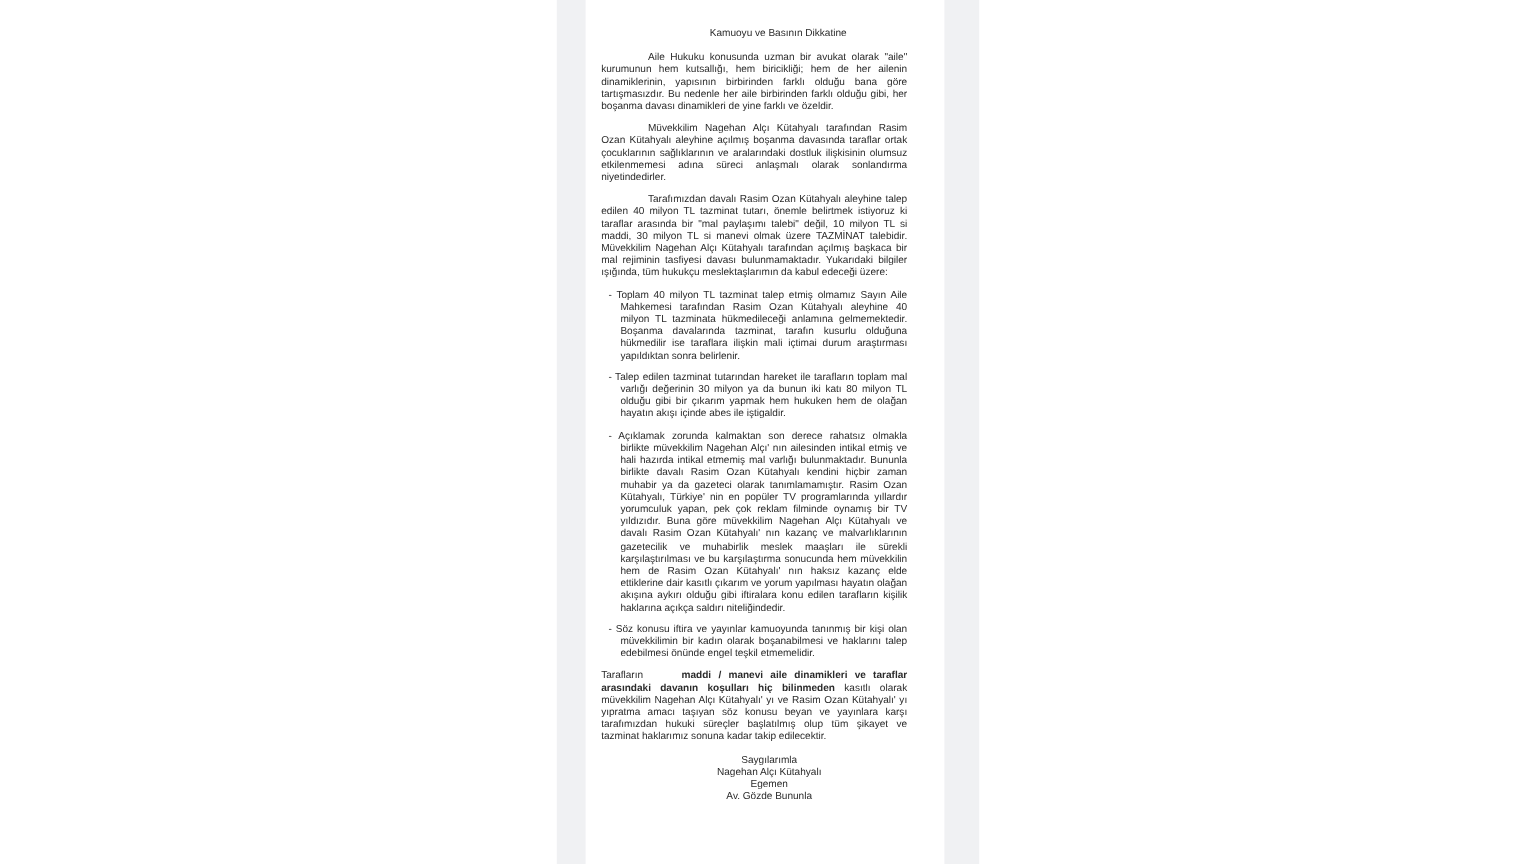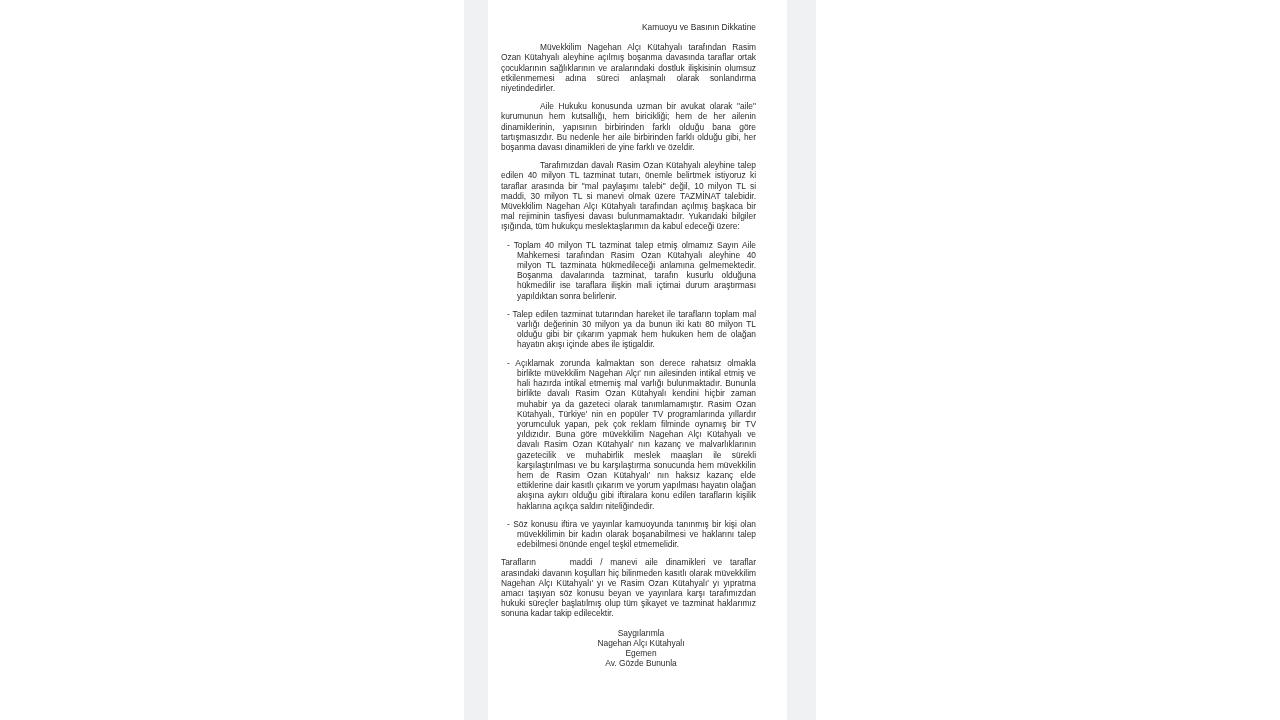--- a/index.html
+++ b/index.html
@@ -34,65 +34,65 @@
     background: #ffffff;
   }
   .content {
     padding: 22px 31px 0 13px;
     font-size: 8.4px;
     line-height: 10.2px;
     color: #2b2b2b;
     text-align: justify;
   }
   .doc-title {
-    text-align: right;
+    text-align: center;
     margin-left: 40px;
     margin-bottom: 10px;
     white-space: nowrap;
   }
   .para {
     text-indent: 39px;
     margin-bottom: 8px;
   }
   .bullet {
     margin-left: 6px;
     padding-left: 10px;
     text-indent: -10px;
     margin-bottom: 8px;
   }
   .bullet.deep {
   }
   .closing {
     margin-bottom: 9px;
   }
   .closing .bold {
-    font-weight: normal;
+    font-weight: bold;
     margin-left: 26px;
   }
   .signature {
     margin-left: 25px;
     text-align: center;
   }
   .sig-line {
     white-space: nowrap;
   }
 </style>
 </head>
 <body>
 
 <div class="screen">
   <div class="photo">
     <div class="page">
       <div class="content">
 
         <div class="doc-title">Kamuoyu ve Basının Dikkatine</div>
 
+        <p class="para">Aile Hukuku konusunda uzman bir avukat olarak "aile" kurumunun hem kutsallığı, hem biricikliği; hem de her ailenin dinamiklerinin, yapısının birbirinden farklı olduğu bana göre tartışmasızdır. Bu nedenle her aile birbirinden farklı olduğu gibi, her boşanma davası dinamikleri de yine farklı ve özeldir.</p>
+
         <p class="para">Müvekkilim Nagehan Alçı Kütahyalı tarafından Rasim Ozan Kütahyalı aleyhine açılmış boşanma davasında taraflar ortak çocuklarının sağlıklarının ve aralarındaki dostluk ilişkisinin olumsuz etkilenmemesi adına süreci anlaşmalı olarak sonlandırma niyetindedirler.</p>
-
-        <p class="para">Aile Hukuku konusunda uzman bir avukat olarak "aile" kurumunun hem kutsallığı, hem biricikliği; hem de her ailenin dinamiklerinin, yapısının birbirinden farklı olduğu bana göre tartışmasızdır. Bu nedenle her aile birbirinden farklı olduğu gibi, her boşanma davası dinamikleri de yine farklı ve özeldir.</p>
 
         <p class="para">Tarafımızdan davalı Rasim Ozan Kütahyalı aleyhine talep edilen 40 milyon TL tazminat tutarı, önemle belirtmek istiyoruz ki taraflar arasında bir "mal paylaşımı talebi" değil, 10 milyon TL si maddi, 30 milyon TL si manevi olmak üzere TAZMİNAT talebidir. Müvekkilim Nagehan Alçı Kütahyalı tarafından açılmış başkaca bir mal rejiminin tasfiyesi davası bulunmamaktadır. Yukarıdaki bilgiler ışığında, tüm hukukçu meslektaşlarımın da kabul edeceği üzere:</p>
 
         <p class="bullet">- Toplam 40 milyon TL tazminat talep etmiş olmamız Sayın Aile Mahkemesi tarafından Rasim Ozan Kütahyalı aleyhine 40 milyon TL tazminata hükmedileceği anlamına gelmemektedir. Boşanma davalarında tazminat, tarafın kusurlu olduğuna hükmedilir ise taraflara ilişkin mali içtimai durum araştırması yapıldıktan sonra belirlenir.</p>
 
         <p class="bullet">- Talep edilen tazminat tutarından hareket ile tarafların toplam mal varlığı değerinin 30 milyon ya da bunun iki katı 80 milyon TL olduğu gibi bir çıkarım yapmak hem hukuken hem de olağan hayatın akışı içinde abes ile iştigaldir.</p>
 
         <p class="bullet">- Açıklamak zorunda kalmaktan son derece rahatsız olmakla birlikte müvekkilim Nagehan Alçı' nın ailesinden intikal etmiş ve hali hazırda intikal etmemiş mal varlığı bulunmaktadır. Bununla birlikte davalı Rasim Ozan Kütahyalı kendini hiçbir zaman muhabir ya da gazeteci olarak tanımlamamıştır. Rasim Ozan Kütahyalı, Türkiye' nin en popüler TV programlarında yıllardır yorumculuk yapan, pek çok reklam filminde oynamış bir TV yıldızıdır. Buna göre müvekkilim Nagehan Alçı Kütahyalı ve davalı Rasim Ozan Kütahyalı' nın kazanç ve malvarlıklarının gazetecilik ve muhabirlik meslek maaşları ile sürekli karşılaştırılması ve bu karşılaştırma sonucunda hem müvekkilin hem de Rasim Ozan Kütahyalı' nın haksız kazanç elde ettiklerine dair kasıtlı çıkarım ve yorum yapılması hayatın olağan akışına aykırı olduğu gibi iftiralara konu edilen tarafların kişilik haklarına açıkça saldırı niteliğindedir.</p>
 
         <p class="bullet deep">- Söz konusu iftira ve yayınlar kamuoyunda tanınmış bir kişi olan müvekkilimin bir kadın olarak boşanabilmesi ve haklarını talep edebilmesi önünde engel teşkil etmemelidir.</p>

